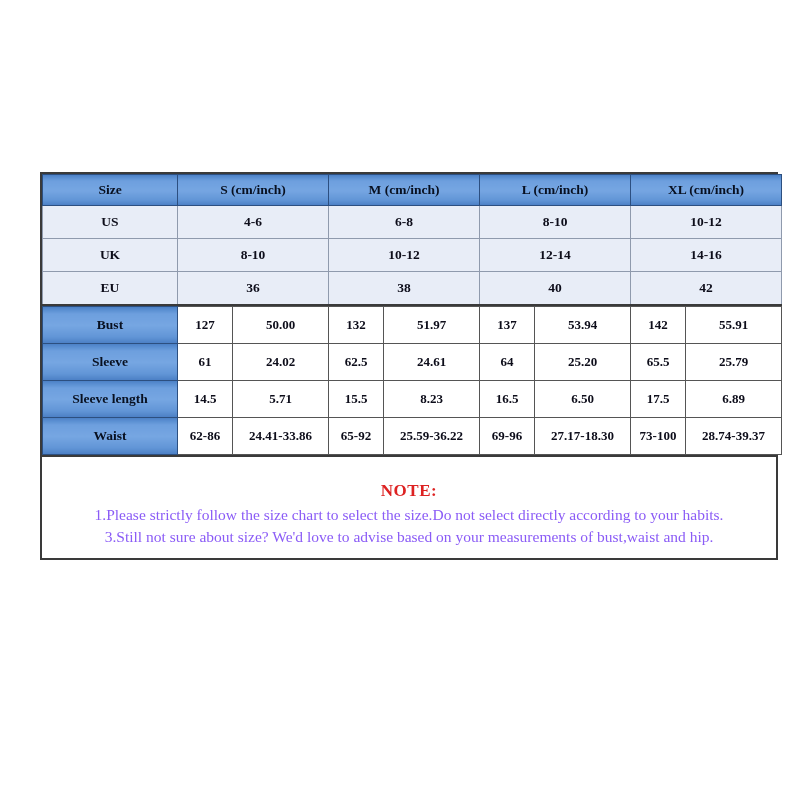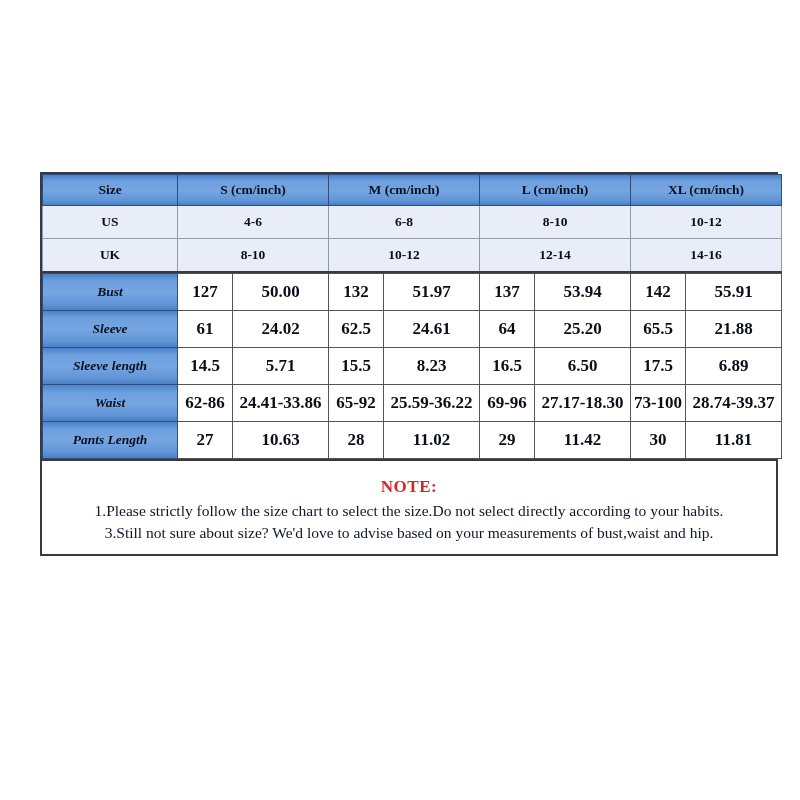--- a/index.html
+++ b/index.html
@@ -60,25 +60,24 @@
   }
 
   
   tr.meas-row td.meas-label {
     height: 36px;
     font-size: 13.5px;
     background: linear-gradient(to bottom,
         #4e84c9 0%, #6d9fde 18%, #76a6e2 50%, #6195d6 82%, #4a7ec4 100%);
     border: 1px solid #2c4f80;
     color: #081020;
-    font-style: italic;
   }
   tr.meas-row td.val {
     height: 36px;
-    font-size: 17px;
+    font-size: 13px;
     background: #ffffff;
     border: 1px solid #555555;
   }
 
   
   col.c-label { width: 135px; }
   col.c-cm    { width: 55px; }
   col.c-in    { width: 96px; }
 
   
@@ -87,33 +86,33 @@
     padding: 0;
     border: none;
     border-top: 2px solid #3a3a3a;
     background: #ffffff;
   }
 
   
   #note-box {
     background: #ffffff;
     border-top: 2px solid #3a3a3a;
-    padding: 16px 6px 10px 6px;
+    padding: 24px 6px 10px 6px;
     text-align: center;
   }
   #note-title {
     font-size: 17px;
     font-weight: bold;
     color: #dd2222;
     letter-spacing: 0.5px;
     margin-bottom: 3px;
   }
   .note-line {
     font-size: 15.5px;
-    color: #0f172a;
+    color: #8b5cf6;
     line-height: 1.42;
     white-space: nowrap;
   }
 </style>
 </head>
 <body>
 
 <div id="chart-wrap">
 
   <table class="size-table">
@@ -150,20 +149,27 @@
       </tr>
 
       <tr class="std-row">
         <td>UK</td>
         <td colspan="2">8-10</td>
         <td colspan="2">10-12</td>
         <td colspan="2">12-14</td>
         <td colspan="2">14-16</td>
       </tr>
 
+      <tr class="std-row">
+        <td>EU</td>
+        <td colspan="2">36</td>
+        <td colspan="2">38</td>
+        <td colspan="2">40</td>
+        <td colspan="2">42</td>
+      </tr>
 
       <tr class="break-row">
         <td colspan="9"></td>
       </tr>
 
       <tr class="meas-row">
         <td class="meas-label">Bust</td>
         <td class="val">127</td>
         <td class="val">50.00</td>
         <td class="val">132</td>
@@ -176,21 +182,21 @@
 
       <tr class="meas-row">
         <td class="meas-label">Sleeve</td>
         <td class="val">61</td>
         <td class="val">24.02</td>
         <td class="val">62.5</td>
         <td class="val">24.61</td>
         <td class="val">64</td>
         <td class="val">25.20</td>
         <td class="val">65.5</td>
-        <td class="val">21.88</td>
+        <td class="val">25.79</td>
       </tr>
 
       <tr class="meas-row">
         <td class="meas-label">Sleeve length</td>
         <td class="val">14.5</td>
         <td class="val">5.71</td>
         <td class="val">15.5</td>
         <td class="val">8.23</td>
         <td class="val">16.5</td>
         <td class="val">6.50</td>
@@ -203,31 +209,20 @@
         <td class="val">62-86</td>
         <td class="val">24.41-33.86</td>
         <td class="val">65-92</td>
         <td class="val">25.59-36.22</td>
         <td class="val">69-96</td>
         <td class="val">27.17-18.30</td>
         <td class="val">73-100</td>
         <td class="val">28.74-39.37</td>
       </tr>
 
-      <tr class="meas-row">
-        <td class="meas-label">Pants Length</td>
-        <td class="val">27</td>
-        <td class="val">10.63</td>
-        <td class="val">28</td>
-        <td class="val">11.02</td>
-        <td class="val">29</td>
-        <td class="val">11.42</td>
-        <td class="val">30</td>
-        <td class="val">11.81</td>
-      </tr>
     </tbody>
   </table>
 
   <div id="note-box">
     <div id="note-title">NOTE:</div>
     <div class="note-line">1.Please strictly follow the size chart to select the size.Do not select directly according to your habits.</div>
     <div class="note-line">3.Still not sure about size? We'd love to advise based on your measurements of bust,waist and hip.</div>
   </div>
 
 </div>

